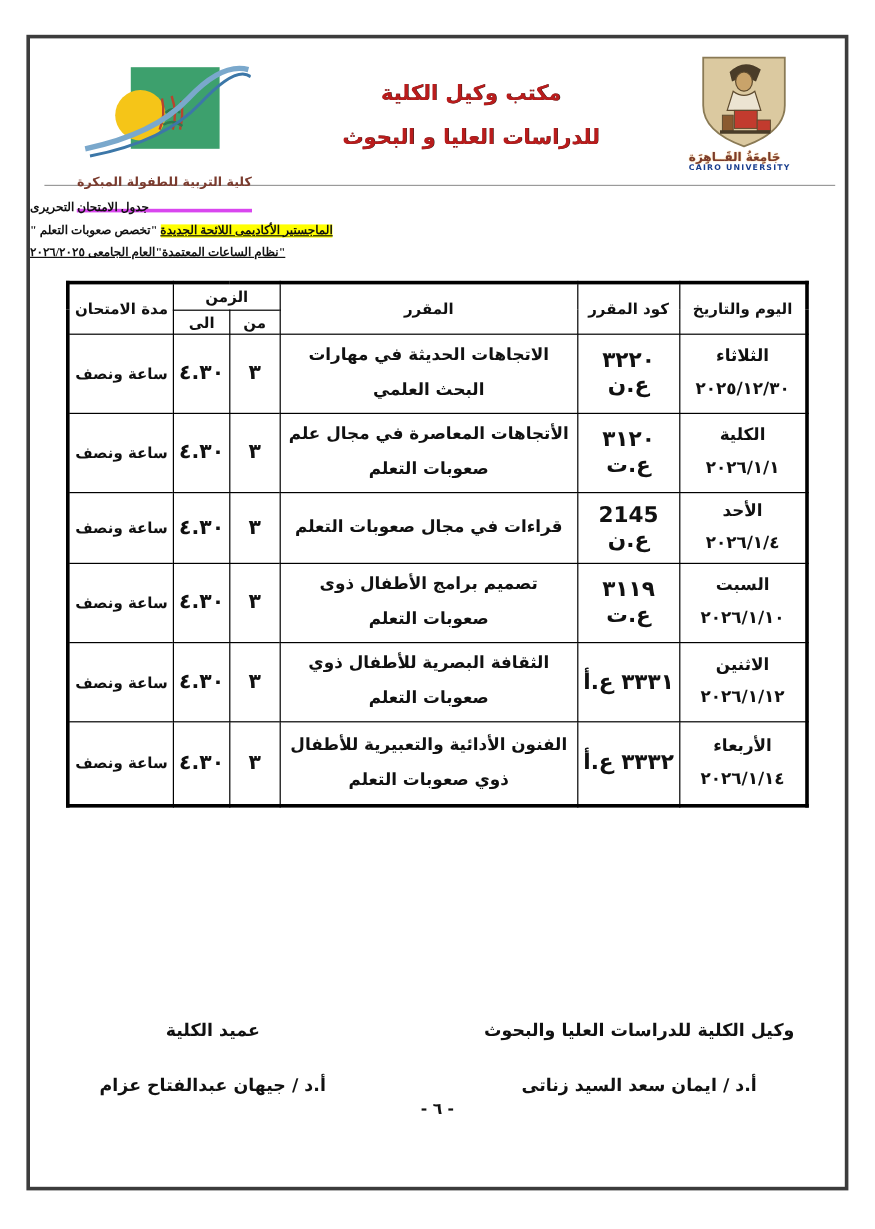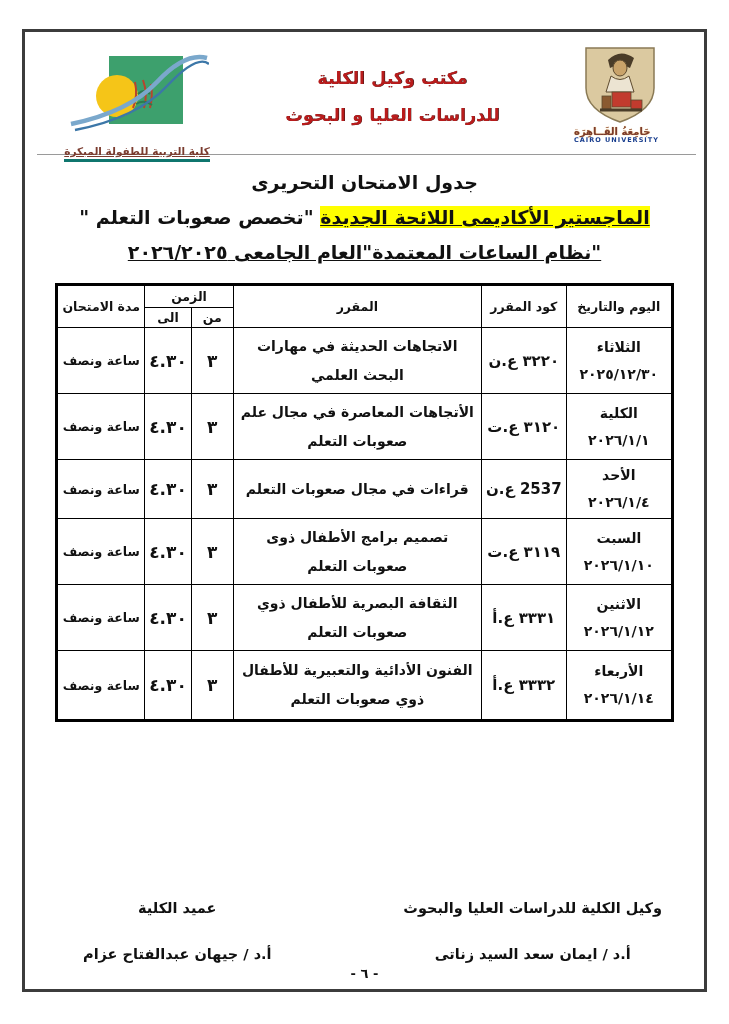--- a/index.html
+++ b/index.html
@@ -42,35 +42,36 @@
     font-size: 17.5px;
     line-height: 2.1;
     margin-top: 14px;
     color: #b91c1c;
     text-shadow: 0.4px 0 0 #1b1b1b;
   }
   .college-logo { width: 148px; text-align: center; margin-top: 8px; }
   .college-logo .cap {
     font-size: 10.5px; font-weight: bold; color: #7a3b2e;
     line-height: 1.1; margin-top: -4px;
-    border-bottom: 3px solid #0f766e;
-    display: inline-block; padding-bottom: 1px; text-decoration: underline;
+    border-bottom: 3px solid #d946ef;
+    display: inline-block; padding-bottom: 15px;
   }
   .header-rule {
     border-top: 1.5px solid #9a9a9a;
     margin: 4px 8px 0 12px;
   }
 
   
   .title-block {
-    text-align: center;
-    font-weight: bold;
-    font-size: 19px;
+    text-align: left;
+    font-weight: bold;
+    font-size: 10px;
     line-height: 1.85;
     margin-top: 10px;
+    font-family: Liberation Serif, serif;
   }
   .title-line2 .hl {
     background: #ffff00;
     text-decoration: underline;
   }
   .title-line3 { text-decoration: underline; }
 
   
   table.exam {
     border-collapse: collapse;
@@ -90,21 +91,21 @@
   .c-day   { width: 106px; }
   .c-code  { width: 85px;  }
   .c-course{ width: 248px; }
   .c-from  { width: 42px;  }
   .c-to    { width: 43px;  }
   .c-dur   { width: 88px;  }
   tbody tr { height: 66px; }
   tbody tr:nth-child(3) { height: 52px; }
   tbody tr:nth-child(6) { height: 70px; }
   td.day-cell { font-size: 14px; line-height: 27px; }
-  td.code-cell { font-size: 15px; margin-top: 36px; }
+  td.code-cell { font-size: 18px; margin-top: 36px; }
   td.course-cell { font-size: 14px; line-height: 29px; padding: 4px 10px; }
   td.time-cell { font-size: 17px; }
   td.dur-cell { font-size: 12.5px; }
 
   
   .sign-block {
     display: flex;
     justify-content: space-between;
     padding: 0 42px 0 58px;
     margin-top: 178px;
@@ -217,21 +218,21 @@
         <td class="course-cell">الأتجاهات المعاصرة في مجال علم صعوبات التعلم</td>
         <td class="time-cell">٣</td>
         <td class="time-cell">٤.٣٠</td>
         <td class="dur-cell">ساعة ونصف</td>
       </tr>
         <tr>
         <td class="day-cell">
           <div>الأحد</div>
           <div>٢٠٢٦/١/٤</div>
         </td>
-        <td class="code-cell">2537 ع.ن</td>
+        <td class="code-cell">2145 ع.ن</td>
         <td class="course-cell">قراءات في مجال صعوبات التعلم</td>
         <td class="time-cell">٣</td>
         <td class="time-cell">٤.٣٠</td>
         <td class="dur-cell">ساعة ونصف</td>
       </tr>
         <tr>
         <td class="day-cell">
           <div>السبت</div>
           <div>٢٠٢٦/١/١٠</div>
         </td>

